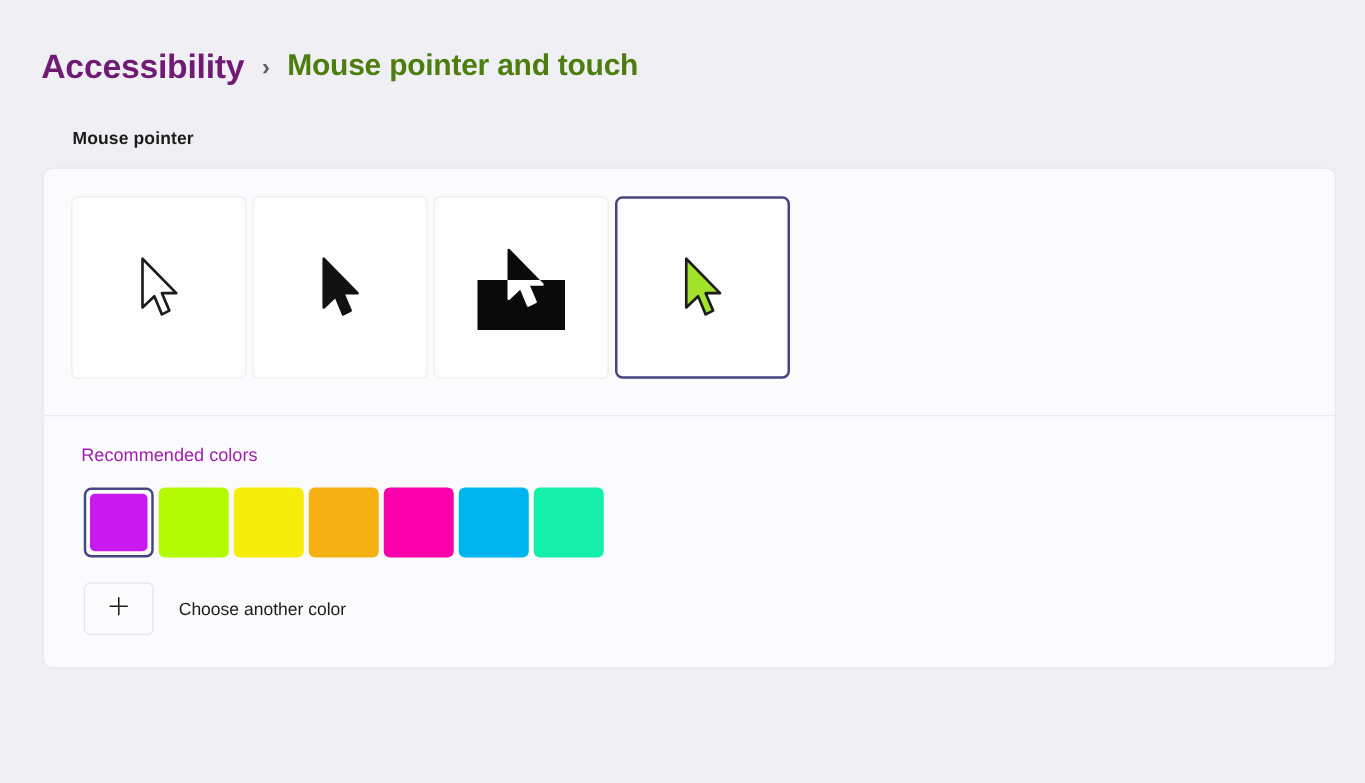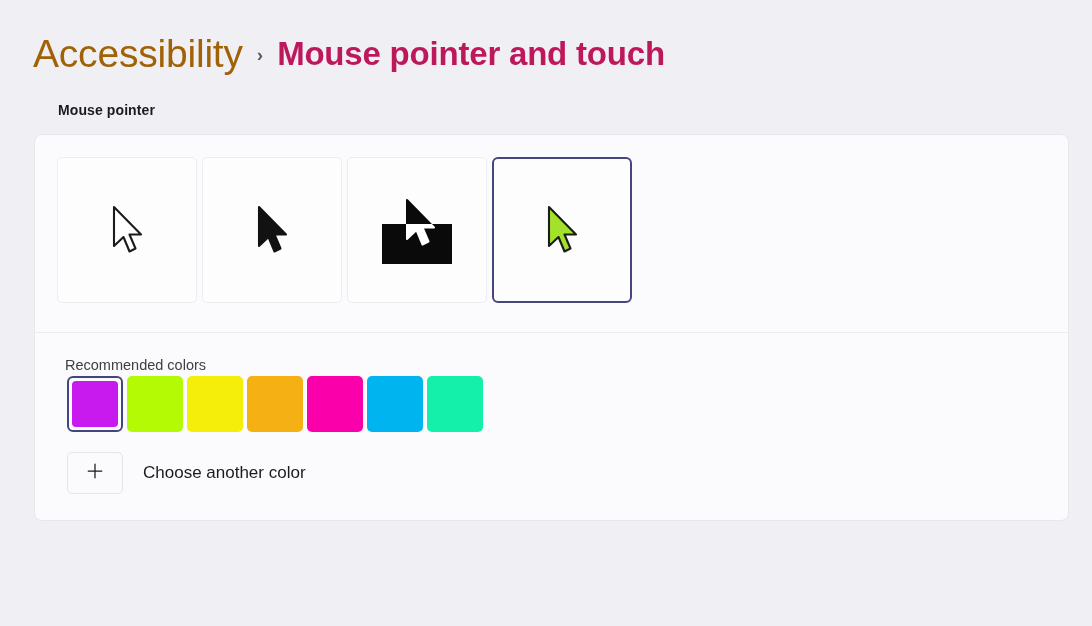--- a/index.html
+++ b/index.html
@@ -20,38 +20,38 @@
   .breadcrumb {
     position: absolute;
     left: 33px;
     top: 26px;
     display: flex;
     align-items: center;
     gap: 14px;
     height: 54px;
   }
   .crumb-parent {
-    font-size: 39px;
-    font-weight: 400;
-    color: #a16207;
+    font-size: 27px;
+    font-weight: 700;
+    color: #701a75;
     letter-spacing: -0.2px;
     line-height: 1;
   }
   .crumb-sep {
     font-size: 19px;
     color: #5c5c66;
     font-weight: 600;
     line-height: 1;
     position: relative;
     top: 1px;
   }
   .crumb-current {
-    font-size: 33px;
+    font-size: 24px;
     font-weight: 600;
-    color: #be185d;
+    color: #4d7c0f;
     letter-spacing: -0.2px;
     line-height: 1;
   }
 
   
   .section-label {
     position: absolute;
     left: 34px;
     top: 102px;
     font-size: 14px;
@@ -134,22 +134,22 @@
     background: #ececf0;
     width: 100%;
   }
 
   
   .colors-section {
     padding: 24px 0 26px 30px;
   }
   .colors-title {
     font-size: 14.5px;
-    color: #404040;
-    margin-bottom: 3px;
+    color: #a21caf;
+    margin-bottom: 17px;
   }
   .swatch-row {
     display: flex;
     gap: 4px;
     margin-left: 2px;
   }
   .swatch-wrap {
     width: 56px;
     height: 56px;
     border-radius: 6px;
@@ -186,21 +186,21 @@
     background: #fbfbfd;
     border: 1px solid #e4e4e9;
     border-radius: 5px;
     display: flex;
     align-items: center;
     justify-content: center;
     box-sizing: border-box;
     flex: none;
   }
   .choose-label {
-    font-size: 17px;
+    font-size: 14px;
     color: #1b1b1b;
     margin-left: 20px;
   }
 </style>
 </head>
 <body>
 
 <div class="breadcrumb">
   <span class="crumb-parent">Accessibility</span>
   <span class="crumb-sep">›</span>

